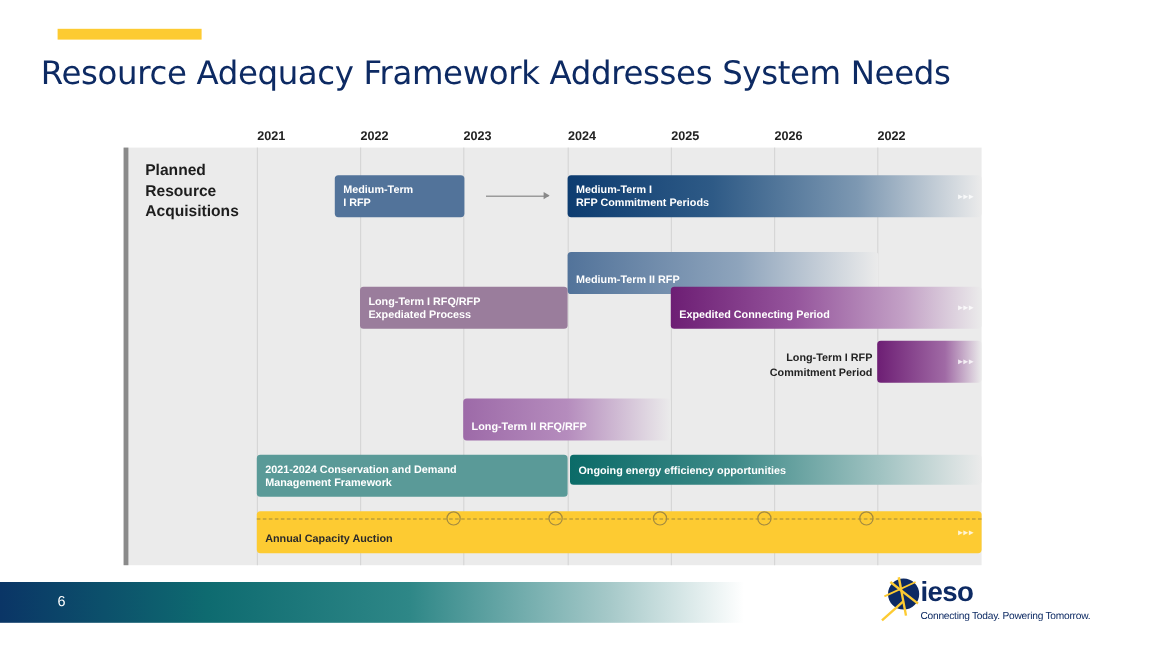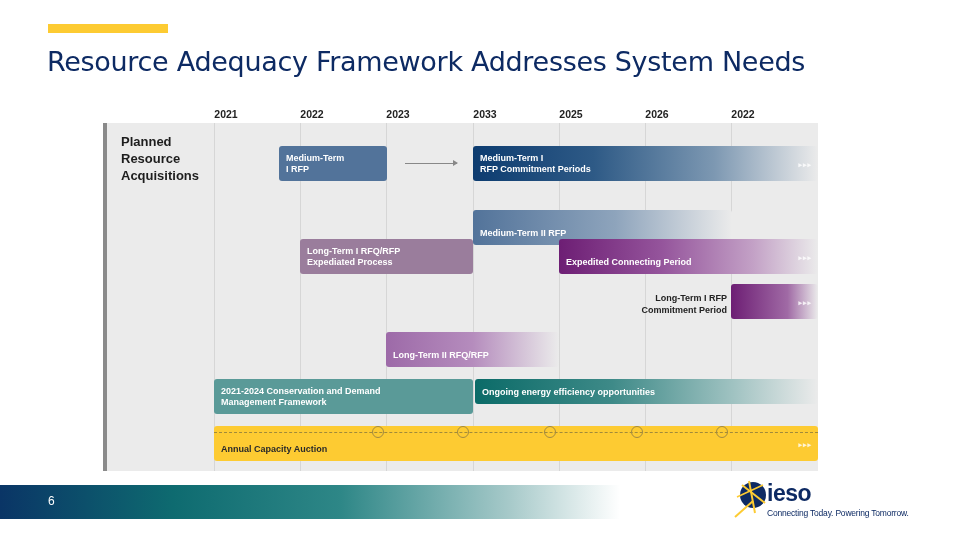--- a/index.html
+++ b/index.html
@@ -1,19 +1,19 @@
 <!DOCTYPE html>
 <html><head>
 <meta charset="utf-8">
 <style>
   * { box-sizing: border-box; margin: 0; padding: 0; }
   html, body { width: 960px; height: 540px; background: #ffffff; overflow: hidden; }
   body { position: relative; font-family: "Liberation Sans", sans-serif; }
   .accent-bar { position: absolute; left: 48px; top: 24px; width: 120px; height: 9px; background: #fdcb32; }
-  .title { position: absolute; left: 47px; top: 46px; font-family: "DejaVu Sans", sans-serif; font-size: 27px; color: #0d2a63; letter-spacing: -0.3px; white-space: nowrap; }
+  .title { position: absolute; left: 34px; top: 46px; font-family: "DejaVu Sans", sans-serif; font-size: 27px; color: #0d2a63; letter-spacing: -0.3px; white-space: nowrap; }
   .years { position: absolute; top: 108px; left: 0; width: 960px; height: 14px; margin-left: 12px; }
   .year { position: absolute; transform: translateX(-50%); font-size: 10.5px; font-weight: bold; color: #222; }
   .panel { position: absolute; left: 103px; top: 123px; width: 715px; height: 348px; background: #ebebeb; border-left: 4px solid #8a8a8a; }
   .gridline { position: absolute; top: 0; bottom: 0; width: 1px; background: #d6d6d6; }
   .row-label { position: absolute; left: 14px; top: 10px; font-size: 13px; font-weight: bold; color: #1d1d1d; line-height: 17px; }
   .bar { position: absolute; border-radius: 3px; color: #fff; font-size: 9px; font-weight: bold; padding: 0 7px; display: flex; flex-direction: column; justify-content: flex-end; padding-bottom: 6px; line-height: 11px; }
   .bar.center { justify-content: center; padding-bottom: 0; }
   .more { position: absolute; right: 6px; top: 50%; transform: translateY(-50%); font-size: 7px; color: rgba(255,255,255,0.8); letter-spacing: 1px; }
   .arrow { position: absolute; height: 1px; background: #888; }
   .arrow::after { content: ""; position: absolute; right: -1px; top: -3px; border-left: 5px solid #888; border-top: 3.5px solid transparent; border-bottom: 3.5px solid transparent; }
@@ -29,21 +29,21 @@
 </head>
 <body>
 
 <div class="accent-bar"></div>
 <div class="title">Resource Adequacy Framework Addresses System Needs</div>
 
 <div class="years">
   <span class="year" style="left:214px">2021</span>
   <span class="year" style="left:300px">2022</span>
   <span class="year" style="left:386px">2023</span>
-  <span class="year" style="left:473px">2033</span>
+  <span class="year" style="left:473px">2024</span>
   <span class="year" style="left:559px">2025</span>
   <span class="year" style="left:645px">2026</span>
   <span class="year" style="left:731px">2022</span>
 </div>
 
 <div class="panel">
 
   <div class="gridline" style="left:107px"></div>
   <div class="gridline" style="left:193px"></div>
   <div class="gridline" style="left:279px"></div>

